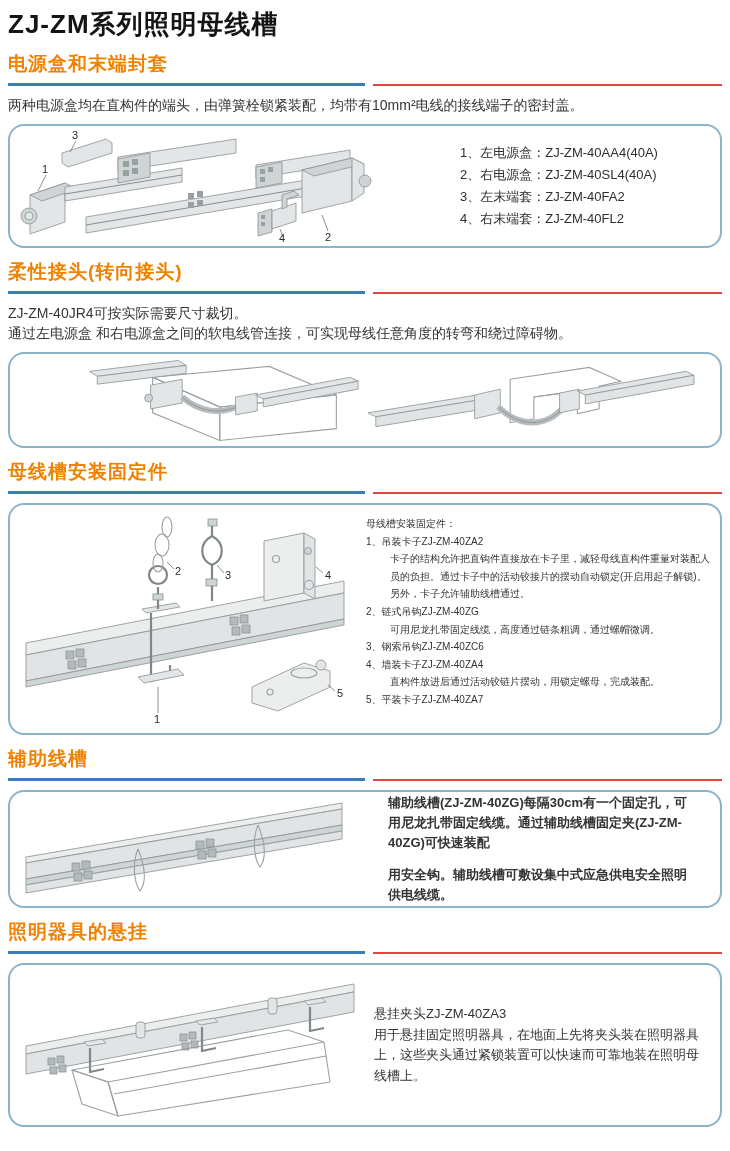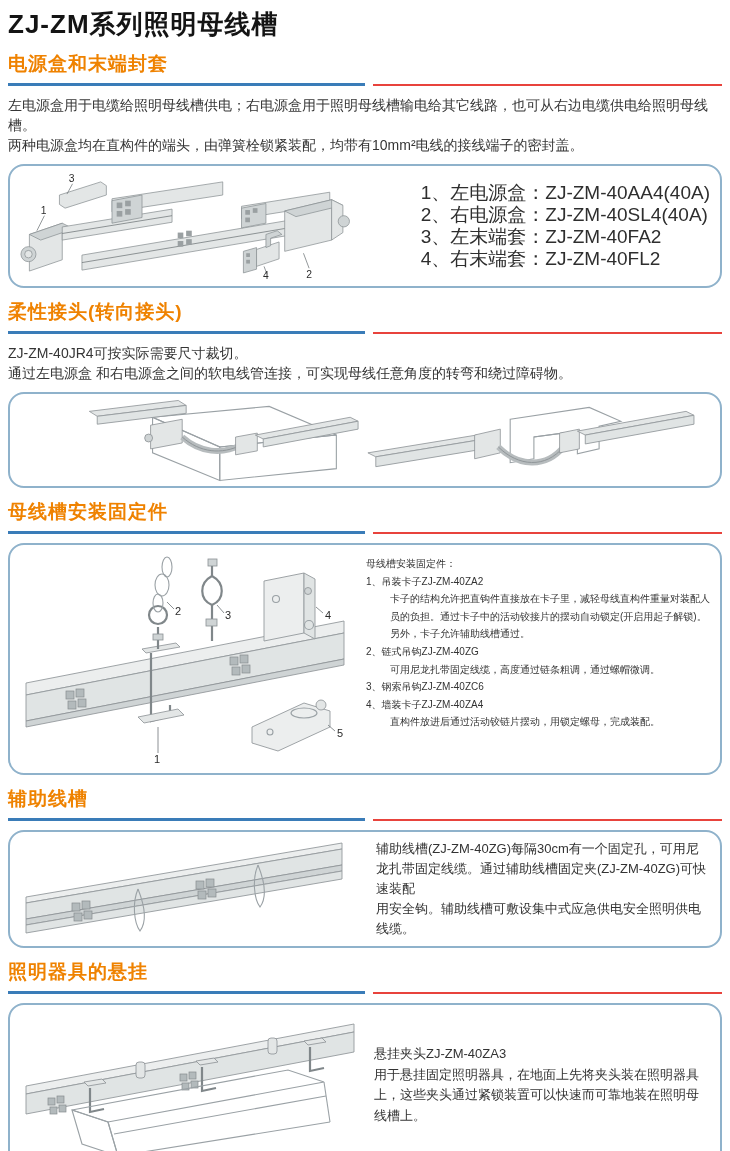--- a/index.html
+++ b/index.html
@@ -17,28 +17,28 @@
   .rule-red{flex:1;height:2px;background:#E8433C;}
   p.body{font-size:14px;line-height:20px;margin:0;color:#353535;}
   .dbox{border:2px solid #8FB2CB;border-radius:16px;background:#fff;
     display:flex;align-items:center;box-sizing:border-box;margin-top:9px;
     padding:4px 10px;}
   .b1{height:124px;}
   .b2{height:96px;justify-content:space-between;padding:4px 24px;}
   .b3{height:232px;align-items:flex-start;padding-top:10px;}
   .b4{height:118px;}
   .b5{height:164px;}
-  .parts{list-style:none;margin:0;padding:0 0 0 14px;font-size:19px;
+  .parts{list-style:none;margin:14px;padding:0 0 0 14px;font-size:13px;
     line-height:22px;color:#2e2e2e;white-space:nowrap;}
   .fixtext{padding-left:16px;font-size:10px;line-height:17.6px;color:#333;flex:1;}
   .fixtext .t{margin:0;}
   .fixtext .d{margin:0;padding-left:24px;}
   .fixtext .d:empty{display:none;}
   .aux-text{flex:1;padding-left:26px;font-size:13px;line-height:20px;color:#333;}
-  .aux-text p{margin:0;}
+  .aux-text p{margin:12px;font-weight:bold;}
   .hang-text{flex:1;padding-left:14px;font-size:13px;line-height:20.5px;color:#333;}
   .hang-text p{margin:0;}
   svg{display:block;}
   svg text{font-family:"Liberation Sans","DejaVu Sans",sans-serif;font-size:11px;fill:#2b2b2b;}
   .fill-a{fill:#e3e6e6;stroke:#8b9194;stroke-width:.8;}
   .fill-b{fill:#cfd4d5;stroke:#8b9194;stroke-width:.8;}
   .fill-c{fill:#eceeee;stroke:#949a9d;stroke-width:.9;}
   .fill-d{fill:#e0e4e4;stroke:#949a9d;stroke-width:.9;}
   .pin{fill:#9aa0a2;stroke:none;}
   .clip{fill:#b3babc;stroke:#868c8f;stroke-width:.7;}
@@ -54,21 +54,20 @@
 <div class="page">
 
   <h1 class="title">ZJ-ZM系列照明母线槽</h1>
 
   <section>
     <h2 class="sec-h">电源盒和末端封套</h2>
     <div class="rule">
       <span class="rule-blue"></span>
       <span class="rule-red"></span>
     </div>
-    <p class="body">左电源盒用于电缆给照明母线槽供电；右电源盒用于照明母线槽输电给其它线路，也可从右边电缆供电给照明母线槽。</p>
     <p class="body">两种电源盒均在直构件的端头，由弹簧栓锁紧装配，均带有10mm²电线的接线端子的密封盖。</p>
 
     <div class="dbox b1">
       <svg width="412" height="114" viewBox="0 0 412 114">
 
         <polygon class="fill-a" points="42,24 86,10 92,14 92,24 48,38 42,34"></polygon>
 
         <polygon class="fill-a" points="10,66 45,54 45,93 10,105"></polygon>
         <polygon class="fill-b" points="10,66 45,54 57,60 22,72"></polygon>
         <circle class="fill-b" cx="9" cy="87" r="8"></circle>
@@ -240,20 +239,21 @@
       </svg>
       <div class="fixtext">
         <p class="t">母线槽安装固定件：</p>
         <p class="t">1、吊装卡子ZJ-ZM-40ZA2</p>
         <p class="d">卡子的结构允许把直钩件直接放在卡子里，减轻母线直构件重量对装配人员的负担。通过卡子中的活动铰接片的摆动自动锁定(开启用起子解锁)。另外，卡子允许辅助线槽通过。</p>
         <p class="t">2、链式吊钩ZJ-ZM-40ZG</p>
         <p class="d">可用尼龙扎带固定线缆，高度通过链条粗调，通过螺帽微调。</p>
         <p class="t">3、钢索吊钩ZJ-ZM-40ZC6</p>
         <p class="t">4、墙装卡子ZJ-ZM-40ZA4</p>
         <p class="d">直构件放进后通过活动铰链片摆动，用锁定螺母，完成装配。</p>
+        <p class="t">5、平装卡子ZJ-ZM-40ZA7</p>
       </div>
     </div>
   </section>
 
   <section>
     <h2 class="sec-h">辅助线槽</h2>
     <div class="rule">
       <span class="rule-blue"></span>
       <span class="rule-red"></span>
     </div>

